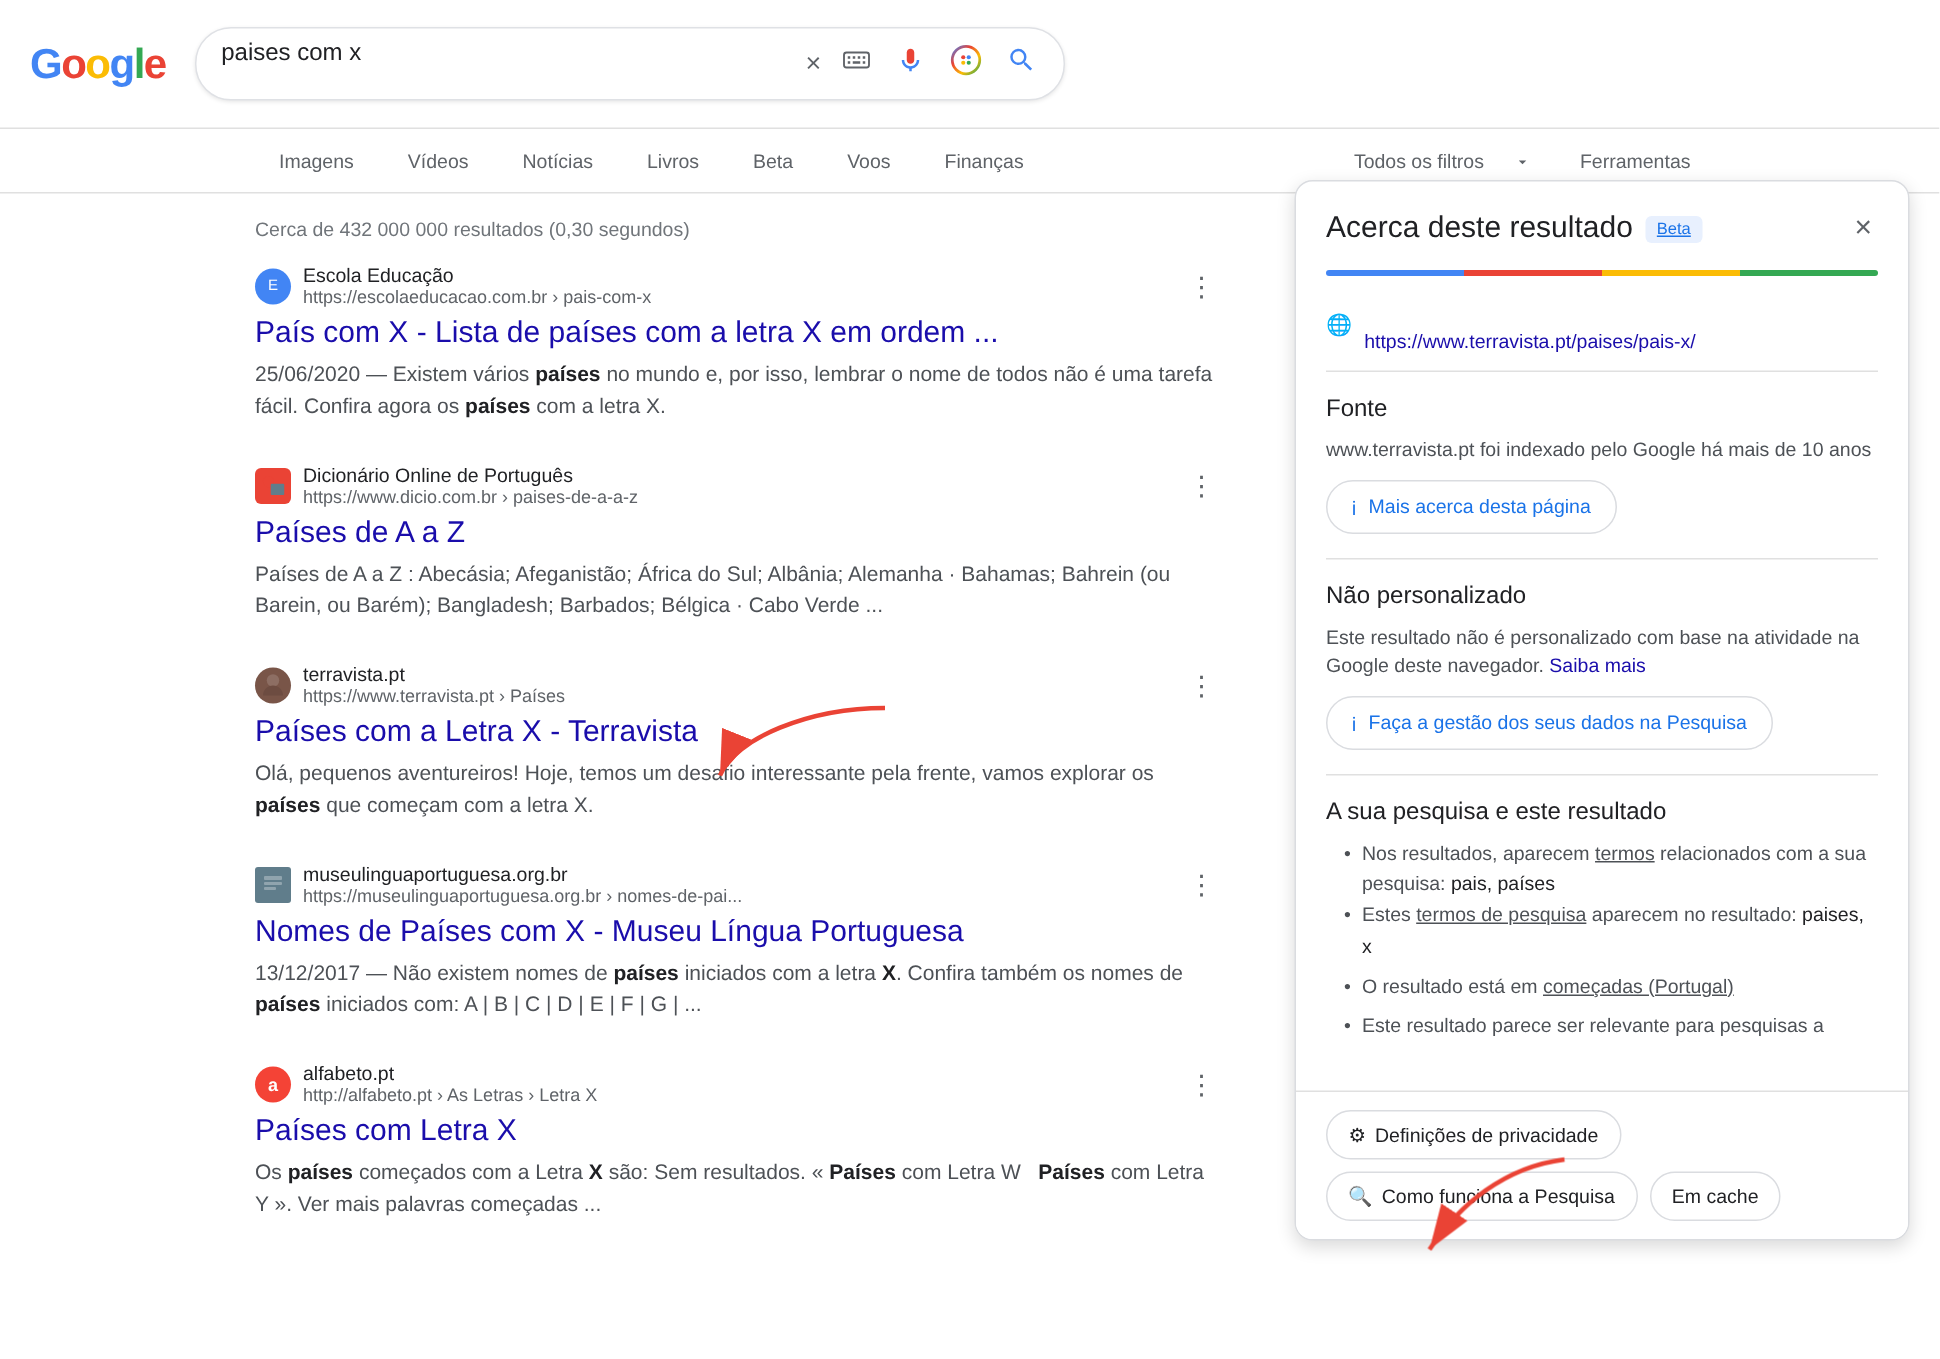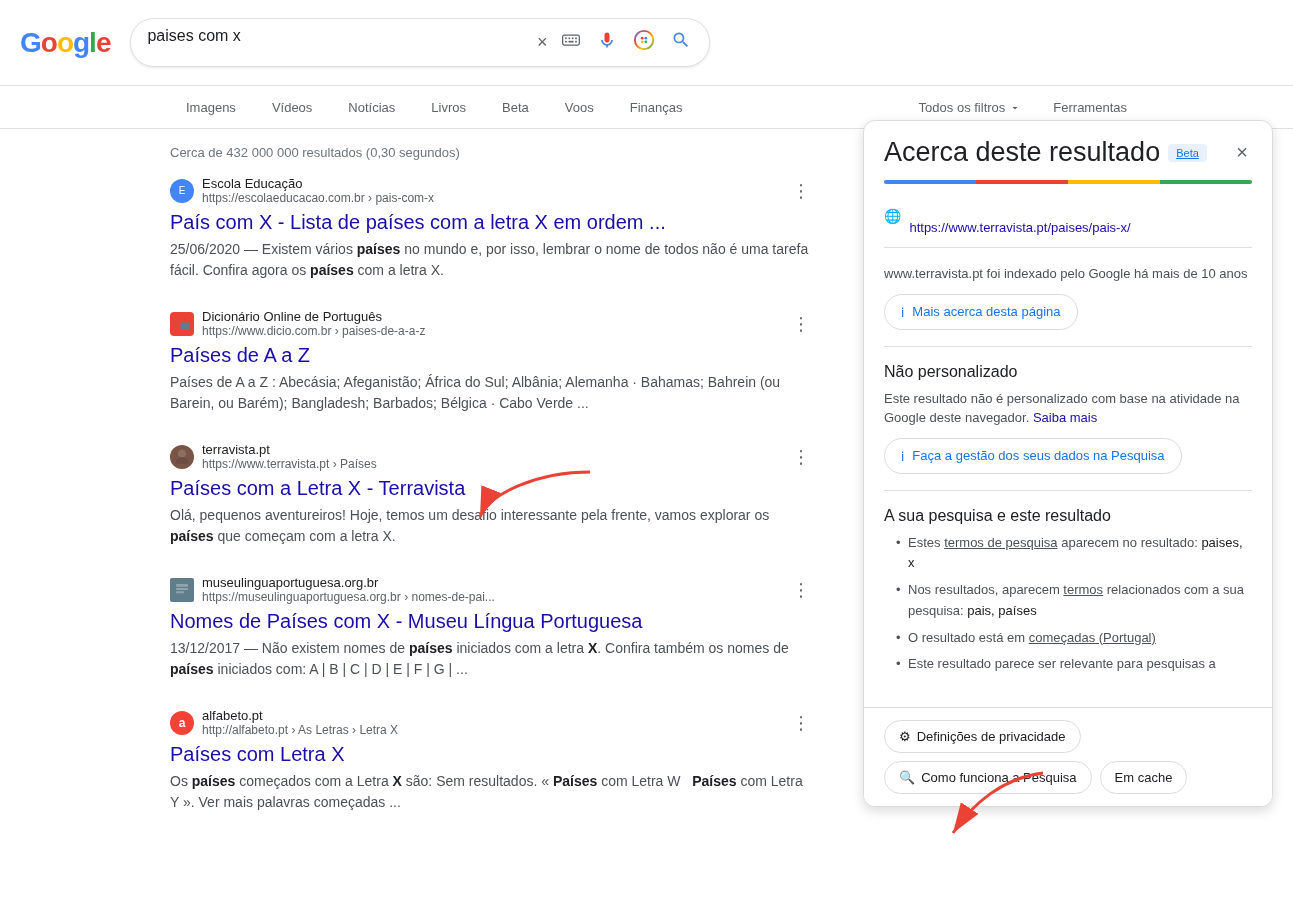--- a/index.html
+++ b/index.html
@@ -19,21 +19,21 @@
     .search-bar { display: flex; align-items: flex-start; border: 1px solid #dfe1e5; border-radius: 24px; padding: 8px 16px; gap: 10px; background: #fff; box-shadow: 0 1px 3px rgba(0,0,0,0.1); }
     .search-input { flex: 1; border: none; outline: none; font-size: 16px; color: #202124; background: transparent; }
     .search-icons { display: flex; align-items: center; gap: 12px; }
     .search-icon-btn { background: none; border: none; cursor: pointer; color: #5f6368; font-size: 18px; padding: 2px; }
     .search-icon-btn.search-submit { color: #4285F4; font-size: 20px; }
     .clear-btn { color: #5f6368; background: none; border: none; cursor: pointer; font-size: 18px; }
 
     
     .search-tabs { display: flex; align-items: center; padding: 4px 150px 0 170px; border-bottom: 1px solid #e0e0e0; gap: 4px; }
     .tab { padding: 10px 16px; font-size: 13px; color: #5f6368; cursor: pointer; border-bottom: 3px solid transparent; white-space: nowrap; text-decoration: none; }
-    .filter-btn { display: flex; align-items: center; gap: 4px; padding: 8px 12px; color: #5f6368; cursor: pointer; font-size: 13px; border-bottom: 3px solid transparent; }
+    .filter-btn { display: flex; align-items: center; gap: 20px; padding: 8px 12px; color: #5f6368; cursor: pointer; font-size: 13px; border-bottom: 3px solid transparent; }
 
     
     .main-content { display: flex; padding: 16px 0 0 170px; max-width: 1293px; position: relative; }
     .results-area { flex: 1; max-width: 640px; }
     .results-count { font-size: 13px; color: #70757a; margin-bottom: 16px; }
 
     
     .result-item { margin-bottom: 28px; }
     .result-source { display: flex; align-items: center; gap: 8px; margin-bottom: 4px; }
     .source-favicon { width: 24px; height: 24px; border-radius: 50%; background: #ddd; display: flex; align-items: center; justify-content: center; font-size: 10px; color: #fff; flex-shrink: 0; overflow: hidden; }
@@ -41,21 +41,21 @@
     .source-name { font-size: 13px; color: #202124; }
     .source-url { font-size: 12px; color: #5f6368; }
     .source-menu { margin-left: auto; color: #5f6368; cursor: pointer; font-size: 18px; align-self: center; }
     .result-title { font-size: 20px; color: #1a0dab; cursor: pointer; margin-bottom: 4px; line-height: 1.3; }
     .result-desc { font-size: 14px; color: #4d5156; line-height: 1.5; }
     .result-desc strong { color: #202124; }
 
     
     .side-panel { position: fixed; top: 120px; right: 20px; width: 410px; background: #fff; border: 1px solid #dadce0; border-radius: 12px; box-shadow: 0 4px 12px rgba(0,0,0,0.15); z-index: 100; max-height: 760px; overflow: hidden; display: flex; flex-direction: column; }
     .panel-header { display: flex; align-items: center; justify-content: space-between; padding: 16px 20px 0 20px; }
-    .panel-title { font-size: 27px; font-weight: 400; color: #202124; }
+    .panel-title { font-size: 20px; font-weight: 400; color: #202124; }
     .panel-beta { background: #e8f0fe; color: #1a73e8; font-size: 11px; padding: 3px 8px; border-radius: 4px; margin-left: 8px; font-weight: 500; text-decoration: underline; }
     .panel-close { background: none; border: none; cursor: pointer; font-size: 20px; color: #5f6368; padding: 4px; }
     .panel-color-bar { display: flex; height: 4px; margin: 12px 20px 0; border-radius: 2px; overflow: hidden; }
     .color-seg { flex: 1; }
 
     .panel-body { overflow-y: auto; padding: 0 20px 16px 20px; flex: 1; }
 
     .panel-url-row { display: flex; align-items: center; gap: 8px; padding: 12px 0; border-bottom: 1px solid #e0e0e0; }
     .panel-url { color: #1a0dab; font-size: 13px; margin-top: 24px; }
 
@@ -276,20 +276,21 @@
     <div class="color-seg" style="background:#34A853;"></div>
   </div>
 
   <div class="panel-body">
     <div class="panel-url-row">
       <span>🌐</span>
       <a class="panel-url">https://www.terravista.pt/paises/pais-x/</a>
     </div>
 
     <div class="panel-section">
+      <div class="panel-section-title">Fonte</div>
       <div class="panel-section-text">www.terravista.pt foi indexado pelo Google há mais de 10 anos</div>
       <button class="panel-btn">
         <span>ℹ</span>
         <span>Mais acerca desta página</span>
       </button>
     </div>
 
     <div class="panel-section">
       <div class="panel-section-title">Não personalizado</div>
       <div class="panel-section-text">
@@ -297,25 +298,25 @@
         <a class="saiba-mais">Saiba mais</a>
       </div>
       <button class="panel-btn">
         <span>ℹ</span>
         <span>Faça a gestão dos seus dados na Pesquisa</span>
       </button>
     </div>
 
     <div class="panel-section" style="border-bottom:none;">
       <div class="panel-section-title">A sua pesquisa e este resultado</div>
+      <div class="panel-bullet" style="margin-top:6px;">
+        Nos resultados, aparecem <span class="underline">termos</span> relacionados com a sua pesquisa: <em>pais, países</em>
+      </div>
       <div class="panel-bullet">
         Estes <span class="underline">termos de pesquisa</span> aparecem no resultado: <em>paises, x</em>
-      </div>
-      <div class="panel-bullet" style="margin-top:6px;">
-        Nos resultados, aparecem <span class="underline">termos</span> relacionados com a sua pesquisa: <em>pais, países</em>
       </div>
       <div class="panel-bullet" style="margin-top:6px;">
         O resultado está em <span class="underline">começadas (Portugal)</span>
       </div>
       <div class="panel-bullet" style="margin-top:6px;">Este resultado parece ser relevante para pesquisas a</div>
     </div>
   </div>
 
   <div class="panel-footer">
     <button class="footer-btn">

